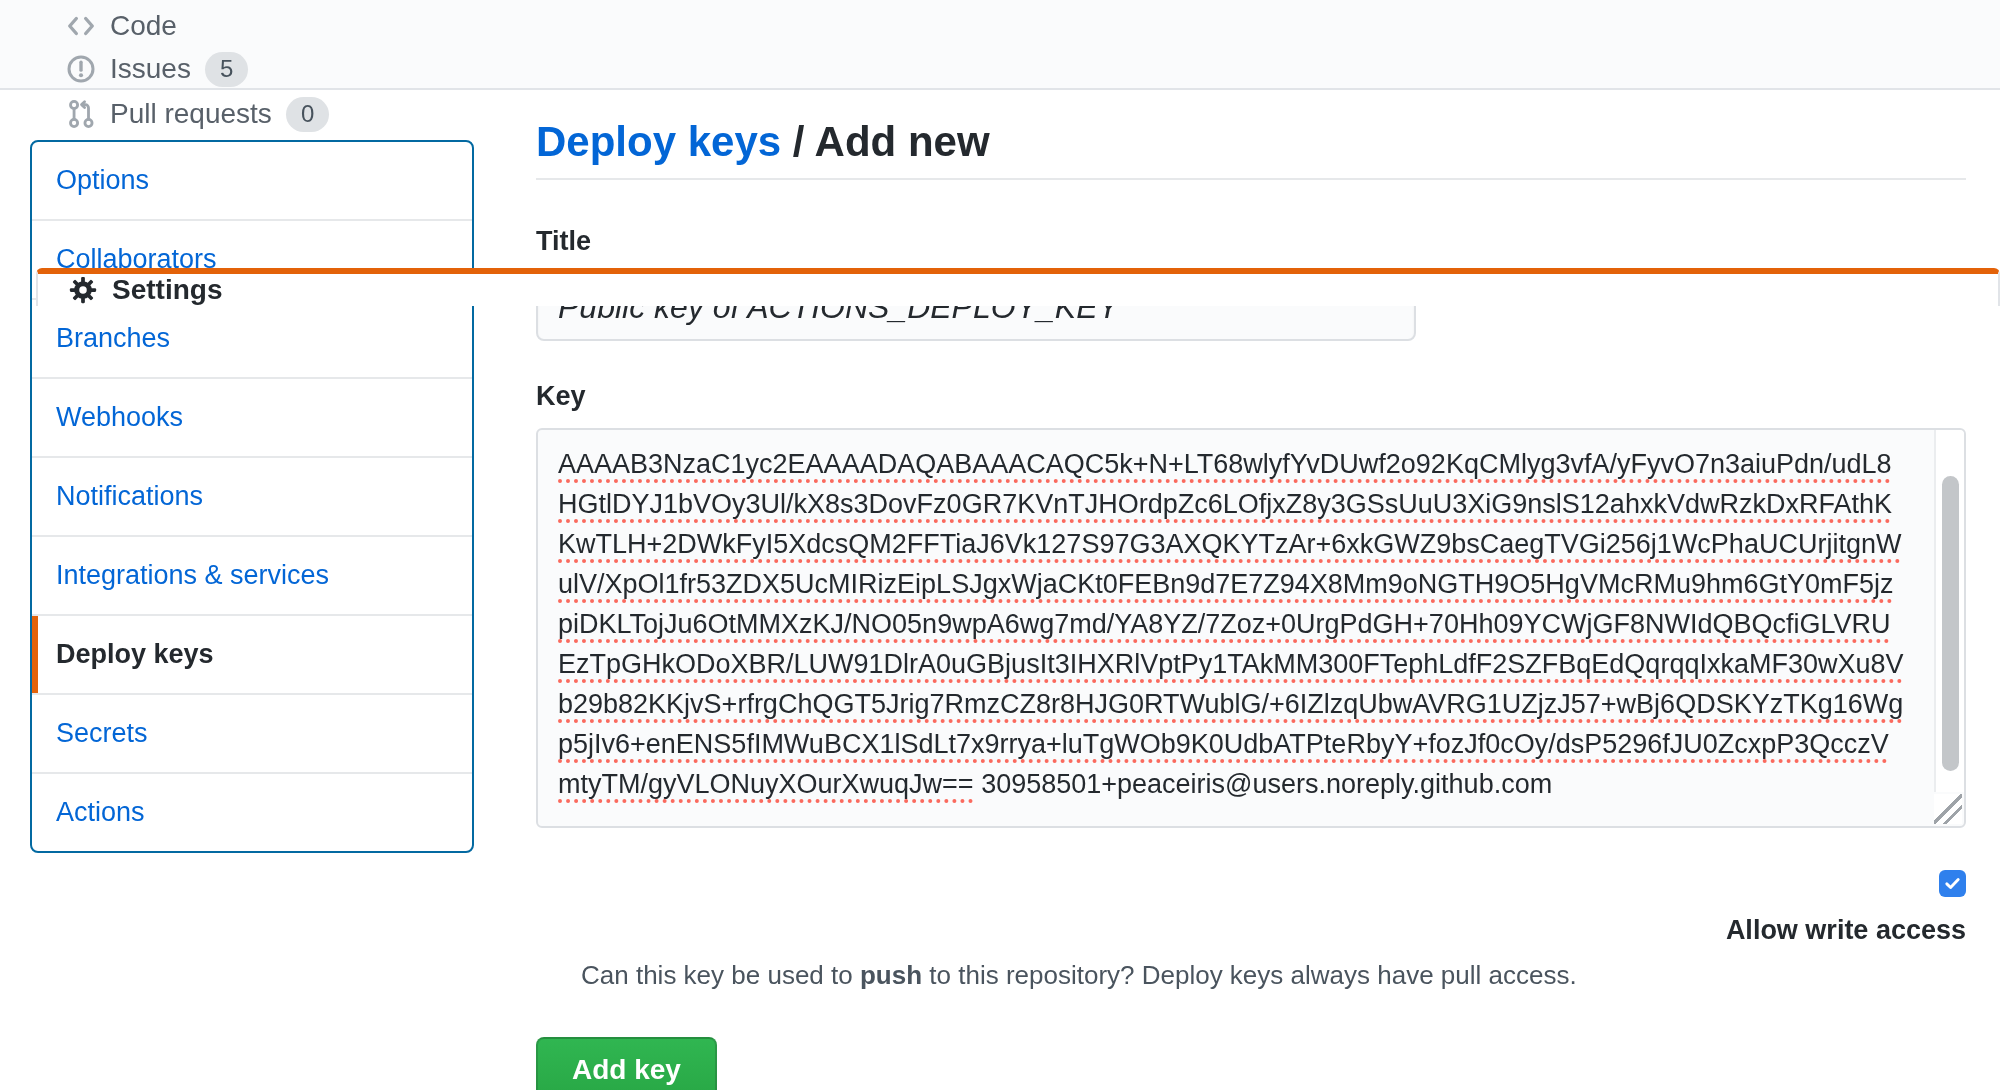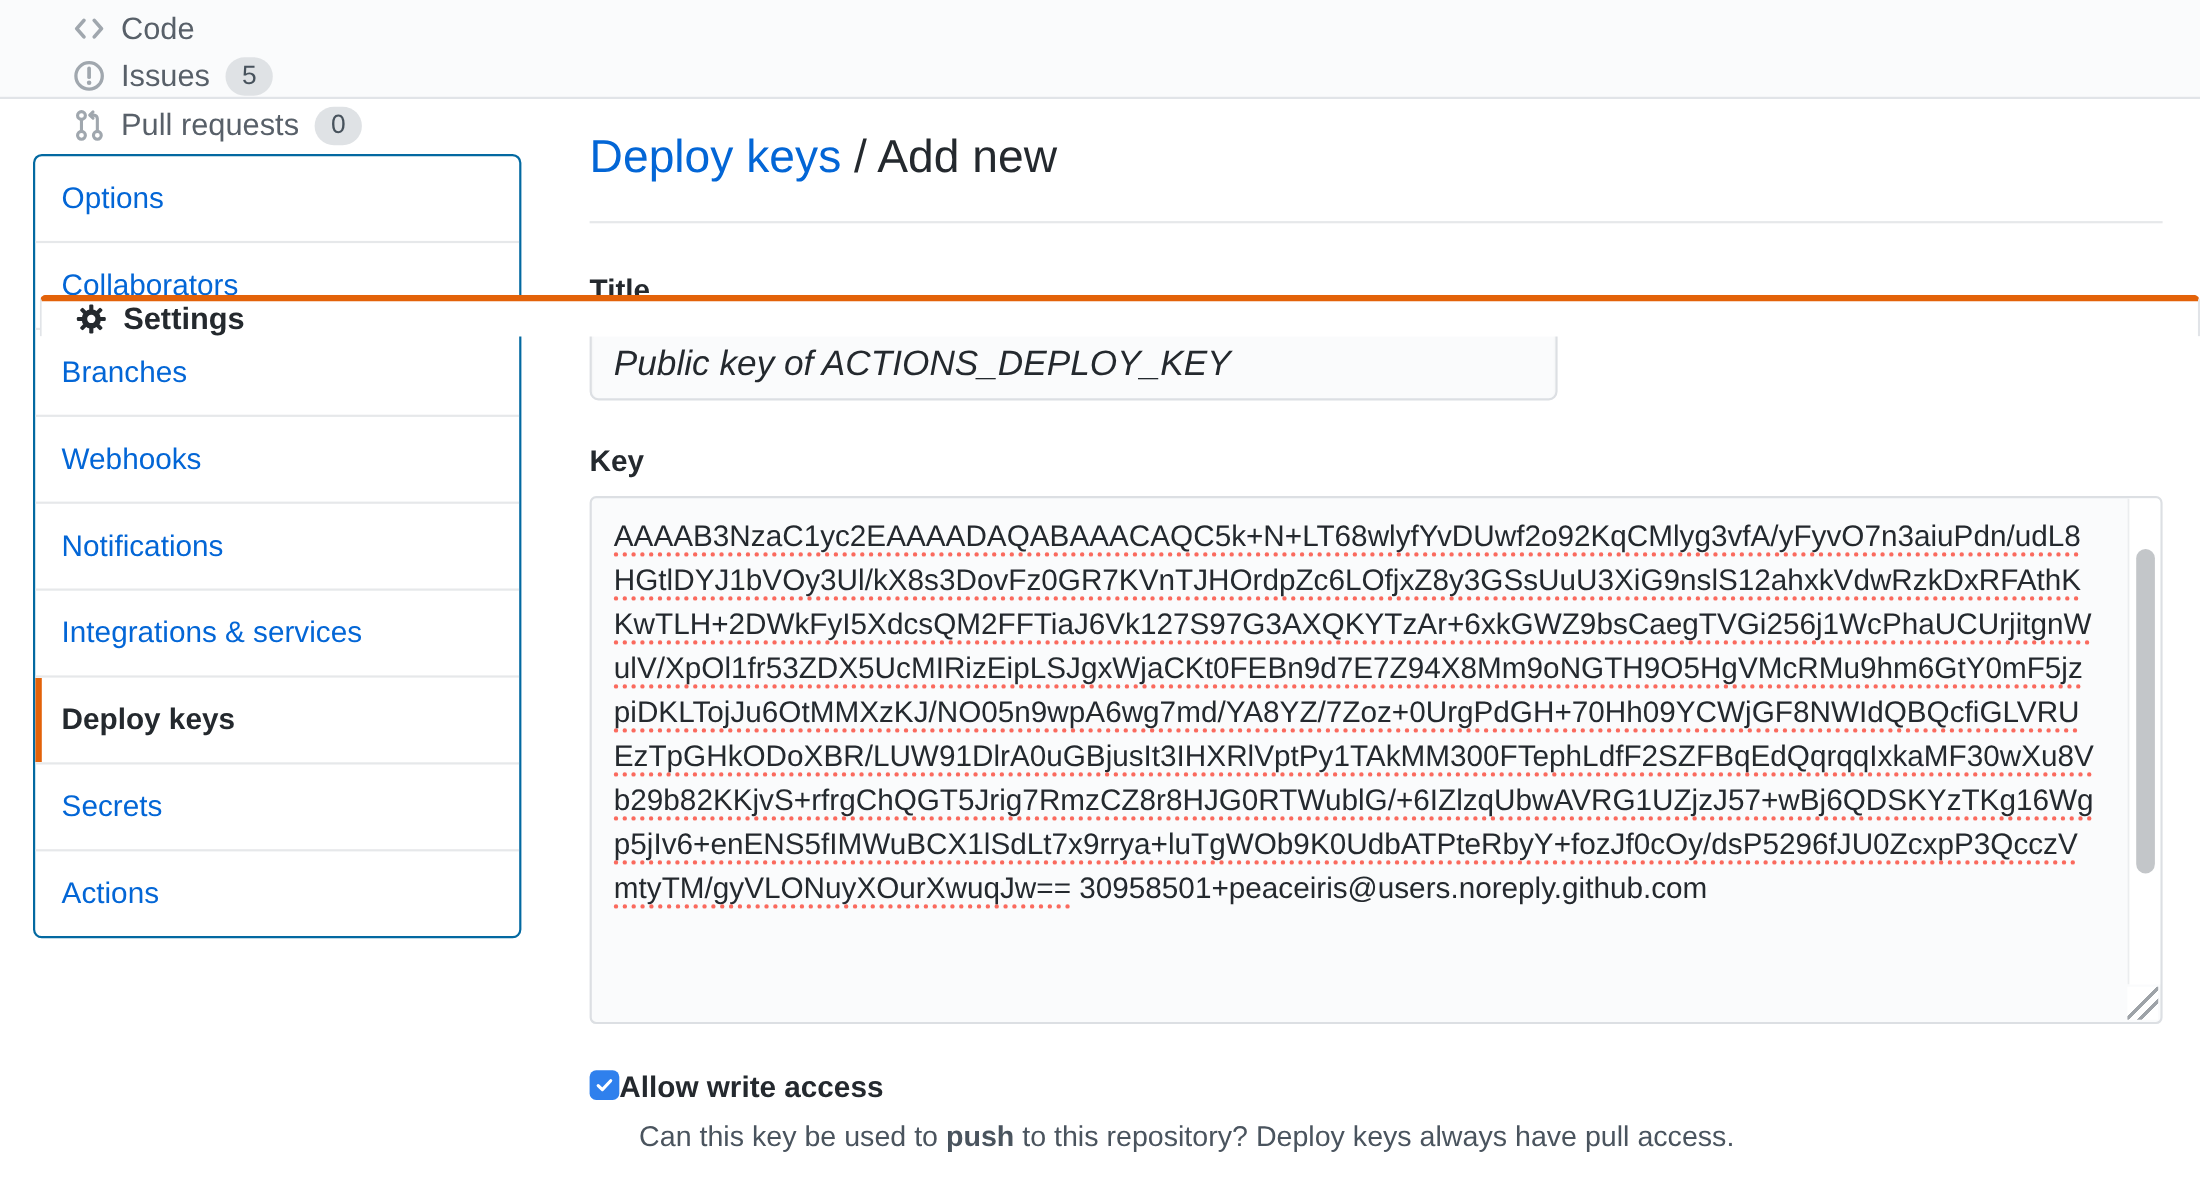--- a/index.html
+++ b/index.html
@@ -24,49 +24,49 @@
   
   .sidebar { position: absolute; left: 30px; top: 140px; width: 444px;
              border: 2px solid #0369a1; border-radius: 8px; background: #fff; overflow: hidden; }
   .side-item { display: block; padding: 23px 24px; font-size: 27px; color: #0366d6;
                border-top: 2px solid #e6e8ea; cursor: pointer; text-decoration: none; }
   .side-item:first-child { border-top: none; }
   .side-item.active { color: #24292e; font-weight: 700; box-shadow: inset 6px 0 0 #e36209; }
 
   
   .main { position: absolute; left: 536px; top: 118px; width: 1430px; }
-  h1.pagehead { font-size: 42px; font-weight: 400; padding-bottom: 35px;
+  h1.pagehead { font-size: 42px; font-weight: 700; padding-bottom: 12px;
                 border-bottom: 2px solid #e6e8ea; margin-bottom: 46px; }
   h1.pagehead a { color: #0366d6; text-decoration: none; cursor: pointer; }
 
   .field-label { font-size: 27px; font-weight: 700; margin-bottom: 16px; }
   .title-input { width: 880px; height: 68px; font-family: inherit; font-size: 32px; color: #24292e;
                  background: #fafbfc; border: 2px solid #dcdfe3; border-radius: 8px;
                  padding: 0 20px; outline: none; box-shadow: inset 0 2px 3px rgba(27,31,35,0.05); font-style: italic; }
   .field { margin-bottom: 40px; }
 
-  .keybox { position: relative; width: 1430px; height: 480px; background: #fafbfc;
+  .keybox { position: relative; width: 1430px; height: 400px; background: #fafbfc;
             border: 2px solid #dcdfe3; border-radius: 6px;
             padding: 14px 56px 14px 20px; font-size: 27px; line-height: 40px;
             word-break: break-all; overflow: hidden; cursor: text; }
   .squiggle { text-decoration: underline; text-decoration-style: dotted;
               text-decoration-color: #fa6a5e; text-decoration-thickness: 4px;
               text-underline-offset: 6px; text-decoration-skip-ink: none; }
   .kscroll { position: absolute; top: 0; right: 0; bottom: 34px; width: 30px;
              background: #ffffff; border-left: 2px solid #ebedef; border-radius: 0 4px 0 0; }
   .kthumb { position: absolute; top: 46px; left: 6px; width: 17px; height: 295px;
             background: #c3c6c9; border-radius: 9px; }
   .kresize { position: absolute; right: 2px; bottom: 2px; width: 28px; height: 30px;
              background: #fff;
              background-image: linear-gradient(135deg, transparent 46%, #9ea3a8 46%, #9ea3a8 54%, transparent 54%),
                                linear-gradient(135deg, transparent 66%, #9ea3a8 66%, #9ea3a8 74%, transparent 74%);
              cursor: nwse-resize; }
 
   
-  .check-row { display: flex; align-items: flex-start; margin-top: 42px; }
+  .check-row { display: flex; align-items: flex-end; gap: 18px; margin-top: 42px; flex-direction: column; }
   .checkbox { width: 27px; height: 27px; border-radius: 6px; background: #2f80ed;
               display: flex; align-items: center; justify-content: center; cursor: pointer; flex: none; }
   .check-label { font-size: 27px; font-weight: 700; cursor: pointer; }
   .check-desc { margin-top: 14px; margin-left: 45px; font-size: 26px; color: #4a545e; }
   .check-desc b { font-weight: 700; }
 
   
   .btn-primary { margin-top: 46px; display: inline-block; height: 66px; padding: 0 34px;
                  background: linear-gradient(180deg, #30b651, #28a745); color: #fff;
                  font-family: inherit; font-size: 28px; font-weight: 700;

